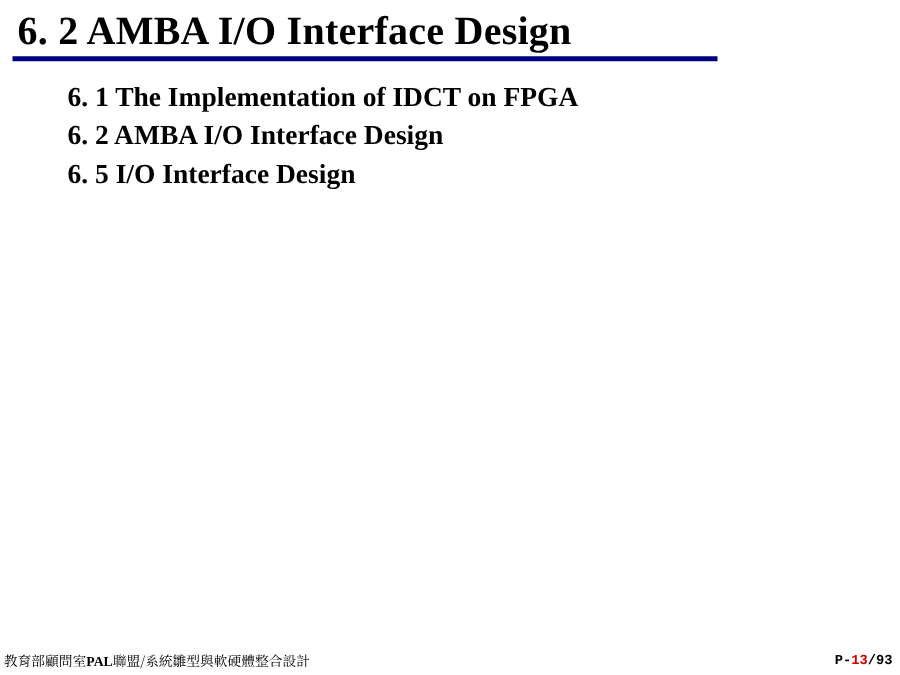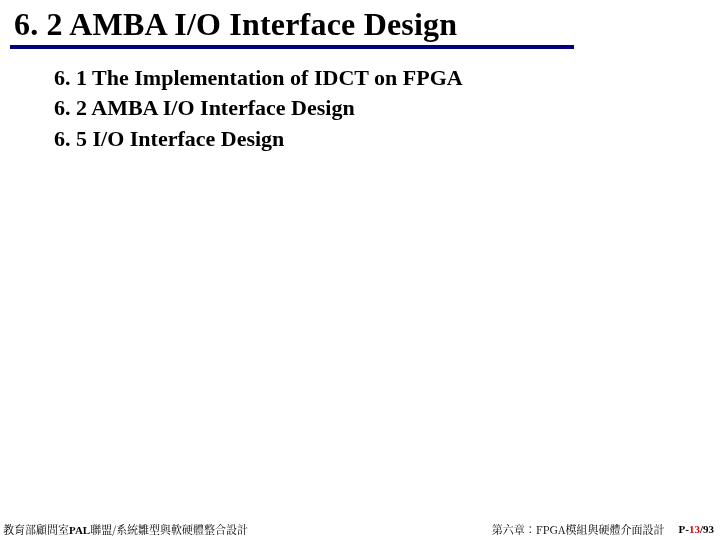--- a/index.html
+++ b/index.html
@@ -8,21 +8,21 @@
   .title-wrap { padding: 6px 10px 0 10px; }
   .slide-title { font-size: 32px; font-weight: bold; border-bottom: 4px solid #000080; padding-left: 4px; padding-bottom: 2px; letter-spacing: 0.2px; }
   .content { padding: 14px 8px 0 54px; }
   .toc-line { font-size: 22px; font-weight: bold; line-height: 1.38; }
   .footer { position: absolute; left: 0; bottom: 3px; width: 720px; display: flex; align-items: center; font-size: 11px; line-height: 1.1; }
   .footer-left, .footer-center, .footer-right { white-space: nowrap; }
   .footer-left { flex: 0 0 auto; padding: 0 2px 1px 3px; background: #fff; font-family: "SimSun","MingLiU","Noto Serif CJK TC",serif; }
   .footer-left b { font-family: "Times New Roman", Times, serif; }
   .footer-spacer { flex: 1 1 auto; }
   .footer-center { flex: 0 0 auto; padding: 0 2px 1px 2px; background: #fff; font-family: "SimSun","MingLiU","Noto Serif CJK TC",serif; }
-  .footer-right { flex: 0 0 auto; margin-left: 10px; padding: 0 6px 1px 2px; background: #fff; font-weight: bold; }
+  .footer-right { flex: 0 0 auto; margin-left: 10px; padding: 0 6px 1px 2px; background: #fff; font-weight: bold; font-family: Liberation Mono, monospace; }
   .red { color: #d40000; }
   .accent-line { position: absolute; left: 0; bottom: 0; width: 720px; height: 3px; background: #d40000; z-index: -1; }
 </style>
 </head>
 <body>
 
 <div class="slide">
 
   <div class="title-wrap">
     <h1 class="slide-title">6. 2 AMBA I/O Interface Design</h1>
@@ -34,21 +34,18 @@
     <div class="toc-line">6. 5 I/O Interface Design</div>
   </div>
 
   <div class="accent-line"></div>
 
   <div class="footer">
     <span class="footer-left">
       <span>教育部顧問室</span><b>PAL</b><span>聯盟/系統雛型與軟硬體整合設計</span>
     </span>
     <span class="footer-spacer"></span>
-    <span class="footer-center">
-      <span>第六章：</span><span>FPGA</span><span>模組與硬體介面設計</span>
-    </span>
     <span class="footer-right">
       <span>P-</span><span class="red">13</span><span>/</span><span>93</span>
     </span>
   </div>
 
 </div>
 
 </body></html>

